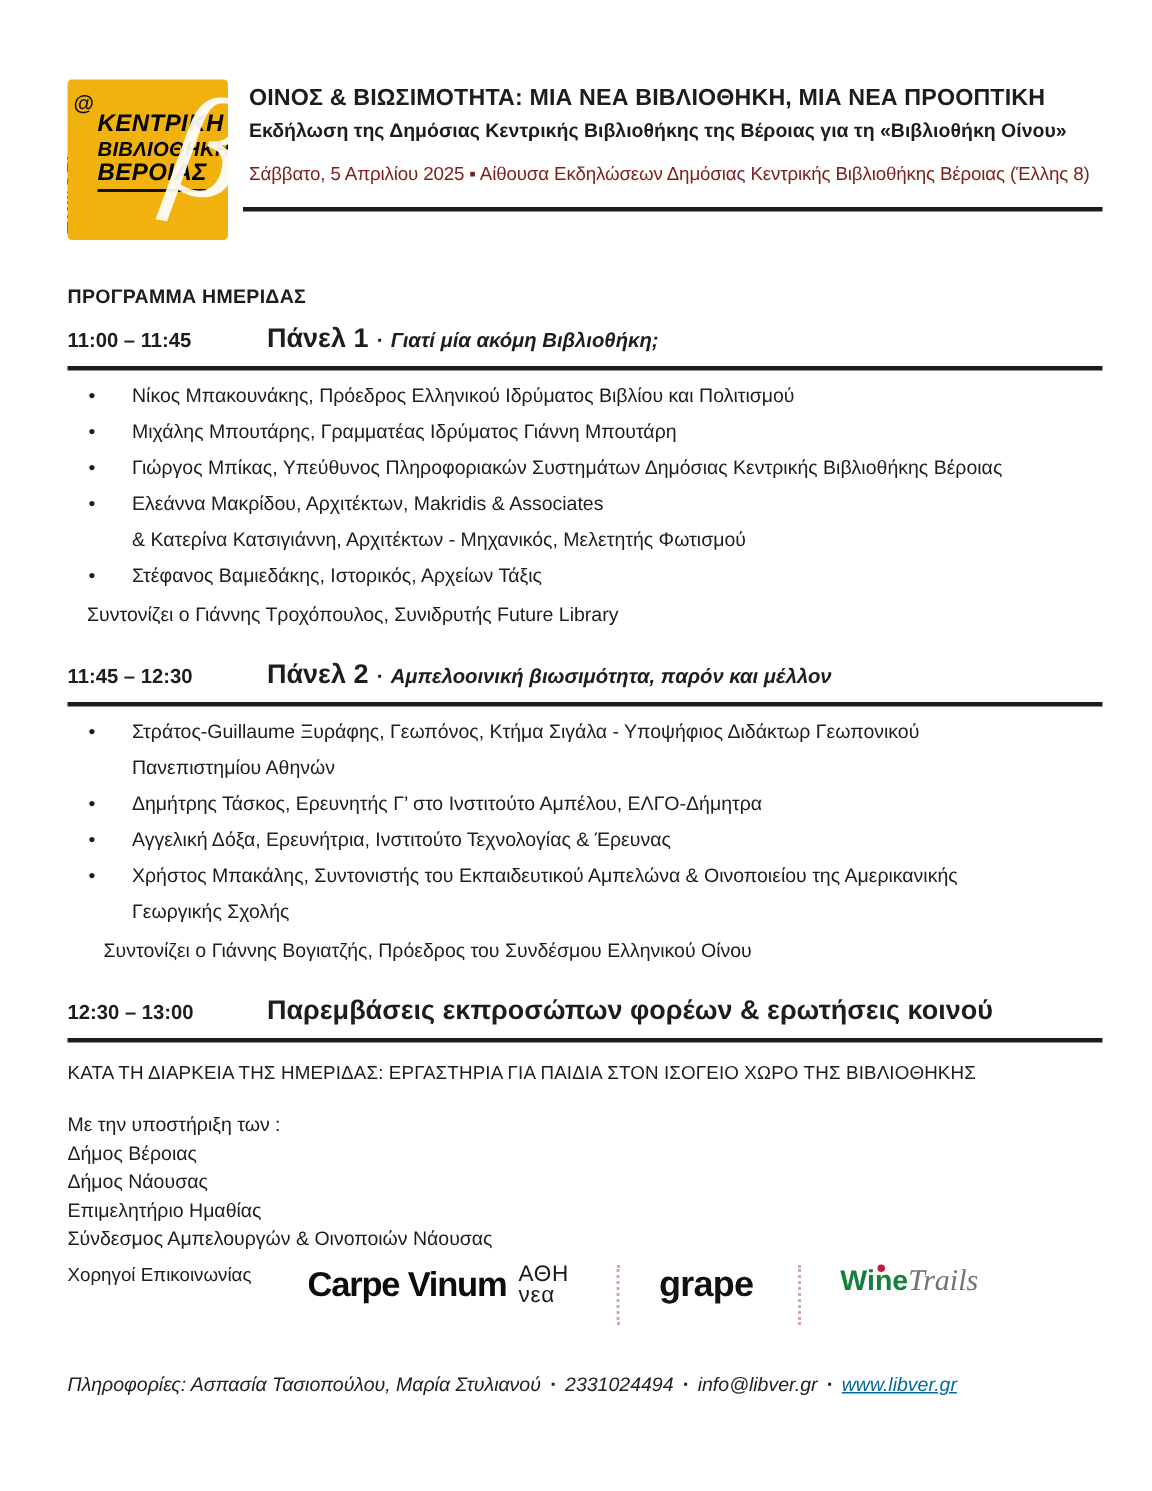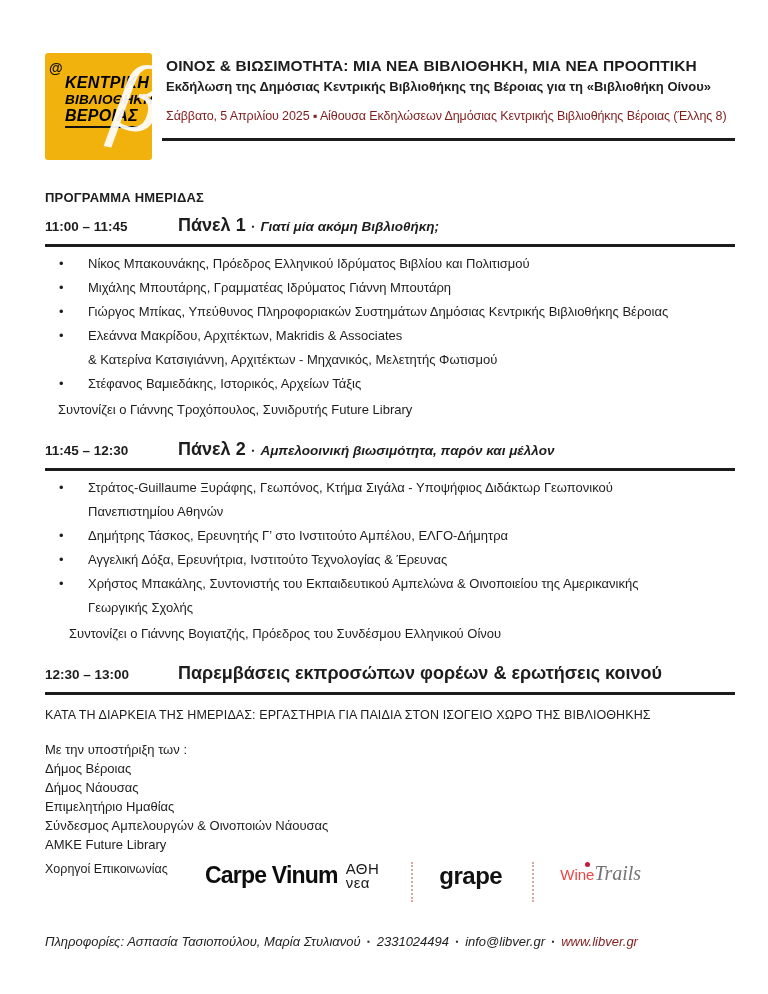--- a/index.html
+++ b/index.html
@@ -63,28 +63,28 @@
 
   
   .sponsors{margin-top:8px;display:flex;align-items:flex-start;height:46px;}
   .sp-label{flex:0 0 160px;font-size:12.5px;}
   .carpe{font-size:23px;font-weight:700;letter-spacing:-.8px;color:#0d0d0d;}
   .athinea{margin-left:8px;display:inline-flex;flex-direction:column;line-height:.95;font-size:15px;color:#1a1a1a;letter-spacing:.5px;}
   .vsep{height:40px;border-left:2px dotted #d8a9a1;margin-left:32px;}
   .grape{margin-left:26px;font-size:24px;font-weight:700;letter-spacing:-.5px;color:#121212;}
   .vsep2{margin-left:30px;}
   .winetrails{position:relative;margin-left:26px;white-space:nowrap;}
-  .wine{font-size:15px;font-weight:400;color:#ef4444;}
+  .wine{font-size:19px;font-weight:700;color:#15803d;}
   .wt-dot{position:absolute;left:25px;top:0;width:5px;height:5px;border-radius:50%;background:#c11b3b;}
   .trails{font-family:"Liberation Serif",serif;font-style:italic;font-size:20px;color:#737373;}
 
   
   .footer{margin-top:26px;font-size:13px;font-style:italic;color:#222;}
   .fsq{font-size:8px;font-style:normal;vertical-align:2px;margin:0 3px;}
-  .site{color:#7f1d1d;cursor:pointer;}
+  .site{color:#0369a1;text-decoration:underline;cursor:pointer;}
 </style>
 </head>
 <body>
 
 <div class="page">
 
   <header class="header">
     <div class="logo">
       <span class="logo-at">@</span>
       <span class="logo-vert">ΔΗΜΟΣΙ</span>
@@ -166,21 +166,20 @@
   </section>
 
   <div class="during">ΚΑΤΑ ΤΗ ΔΙΑΡΚΕΙΑ ΤΗΣ ΗΜΕΡΙΔΑΣ: ΕΡΓΑΣΤΗΡΙΑ ΓΙΑ ΠΑΙΔΙΑ ΣΤΟΝ ΙΣΟΓΕΙΟ ΧΩΡΟ ΤΗΣ ΒΙΒΛΙΟΘΗΚΗΣ</div>
 
   <div class="supporters">
     <div>Με την υποστήριξη των :</div>
     <div>Δήμος Βέροιας</div>
     <div>Δήμος Νάουσας</div>
     <div>Επιμελητήριο Ημαθίας</div>
     <div>Σύνδεσμος Αμπελουργών &amp; Οινοποιών Νάουσας</div>
-    <div>ΑΜΚΕ Future Library</div>
   </div>
 
   <div class="sponsors">
     <span class="sp-label">Χορηγοί Επικοινωνίας</span>
     <span class="carpe">Carpe Vinum</span>
     <span class="athinea">
       <span>ΑΘΗ</span>
       <span>νεα</span>
     </span>
     <span class="vsep"></span>

